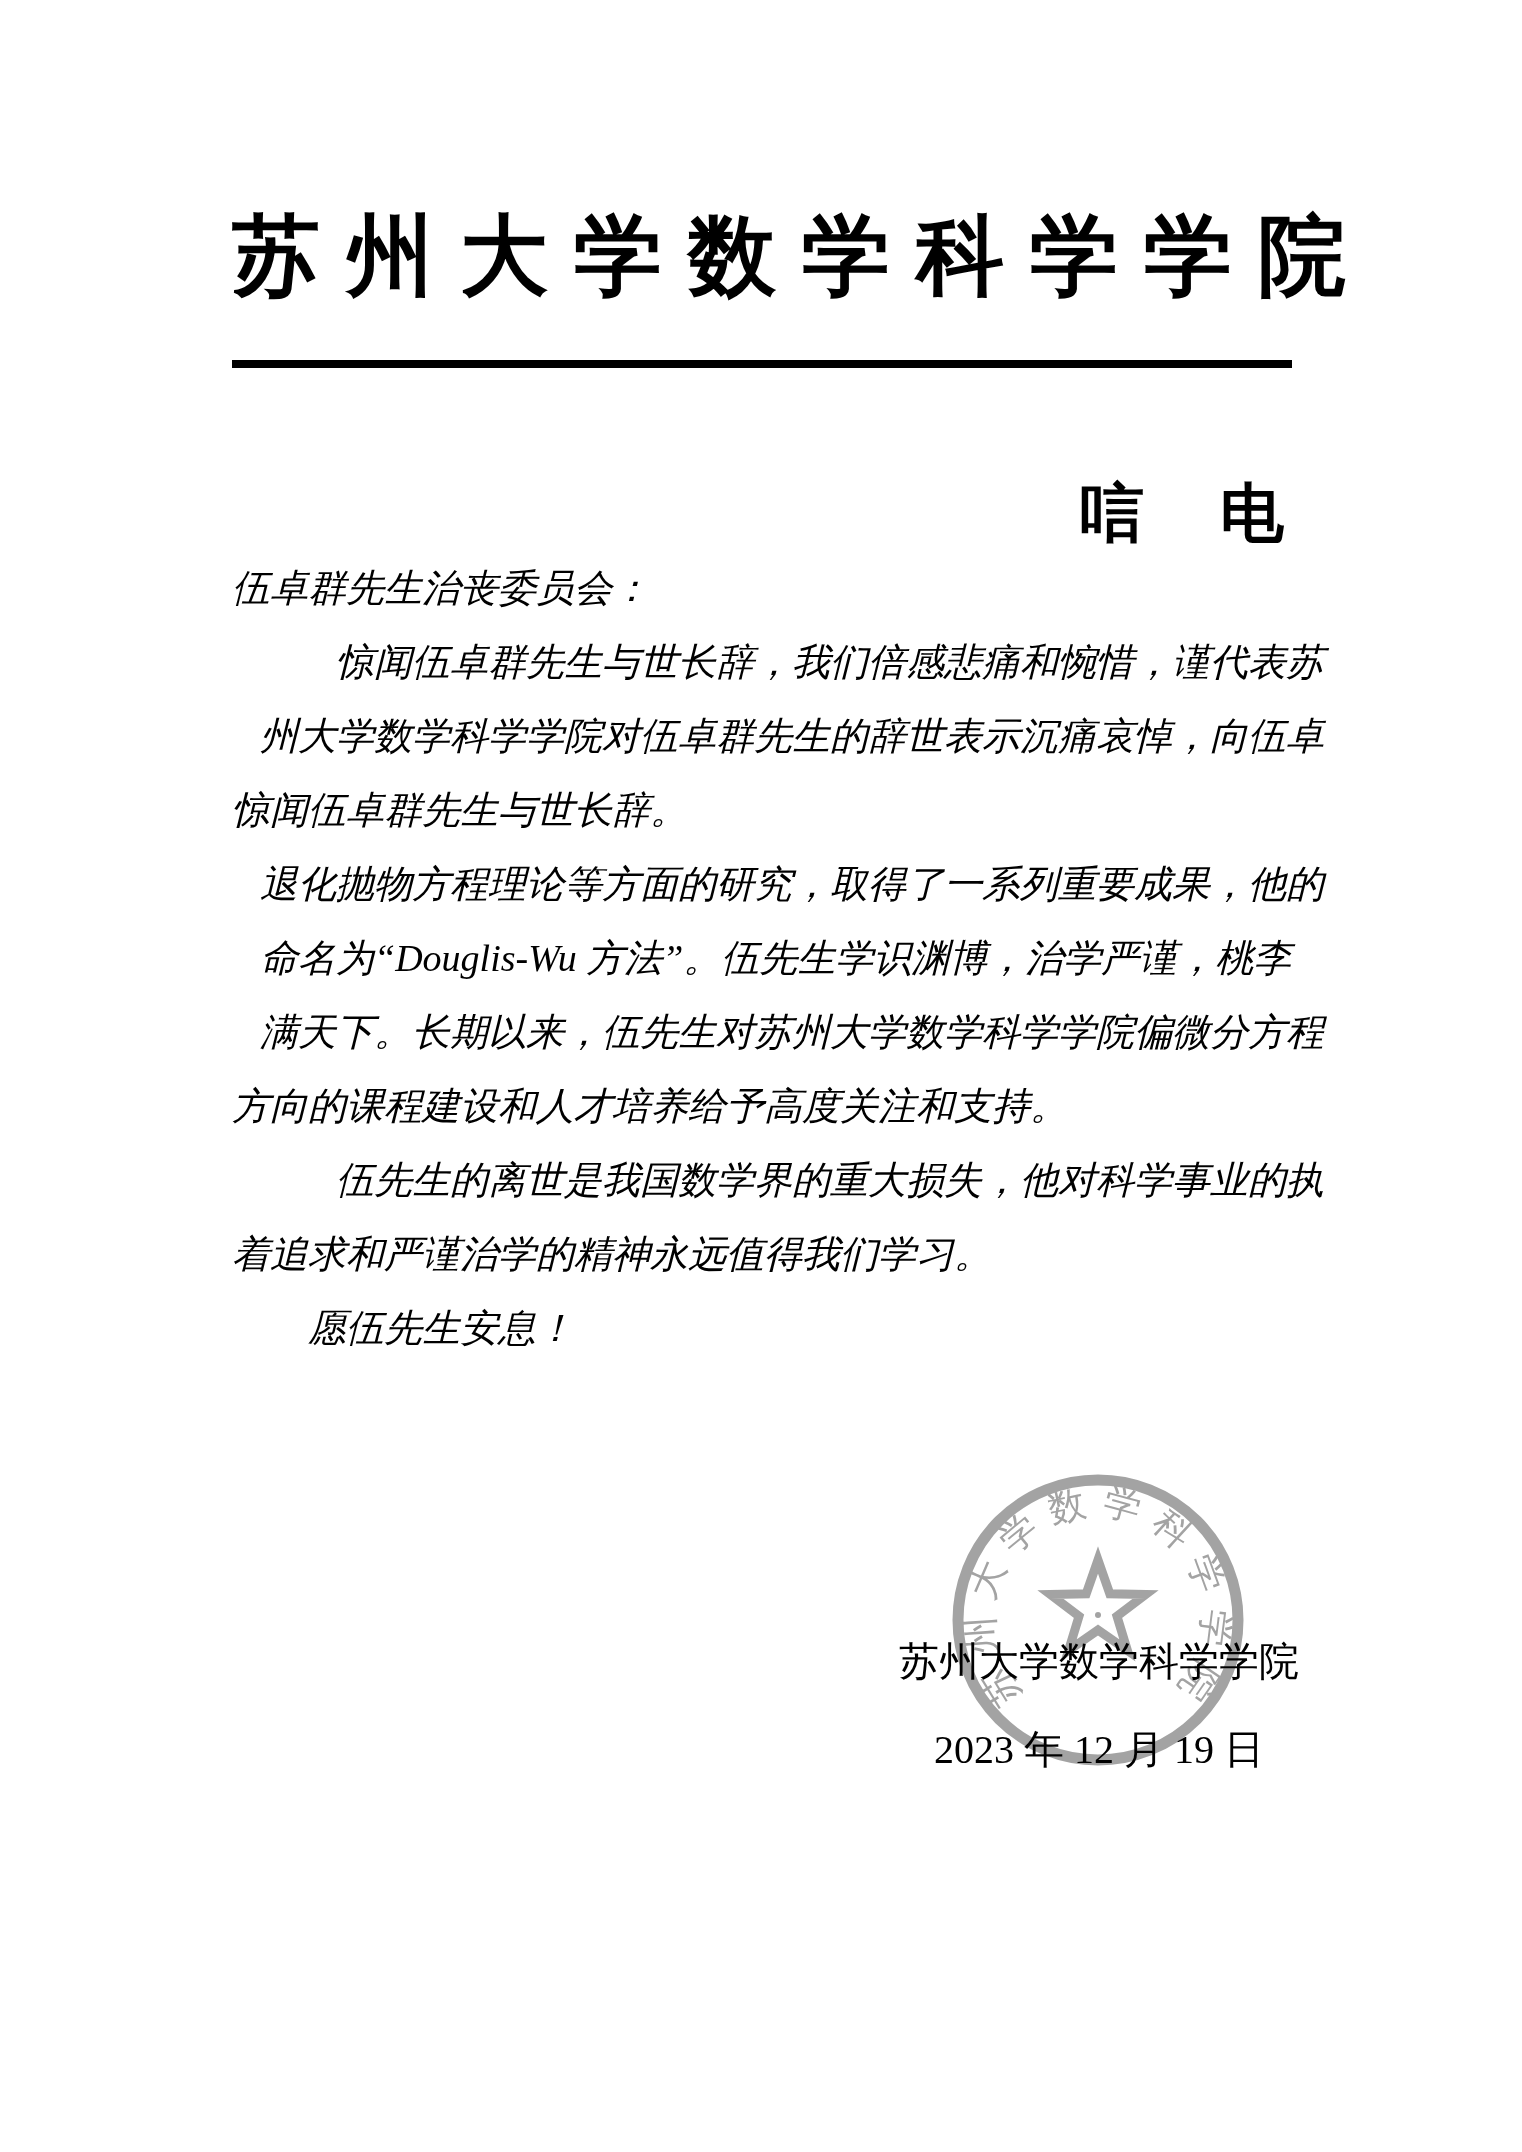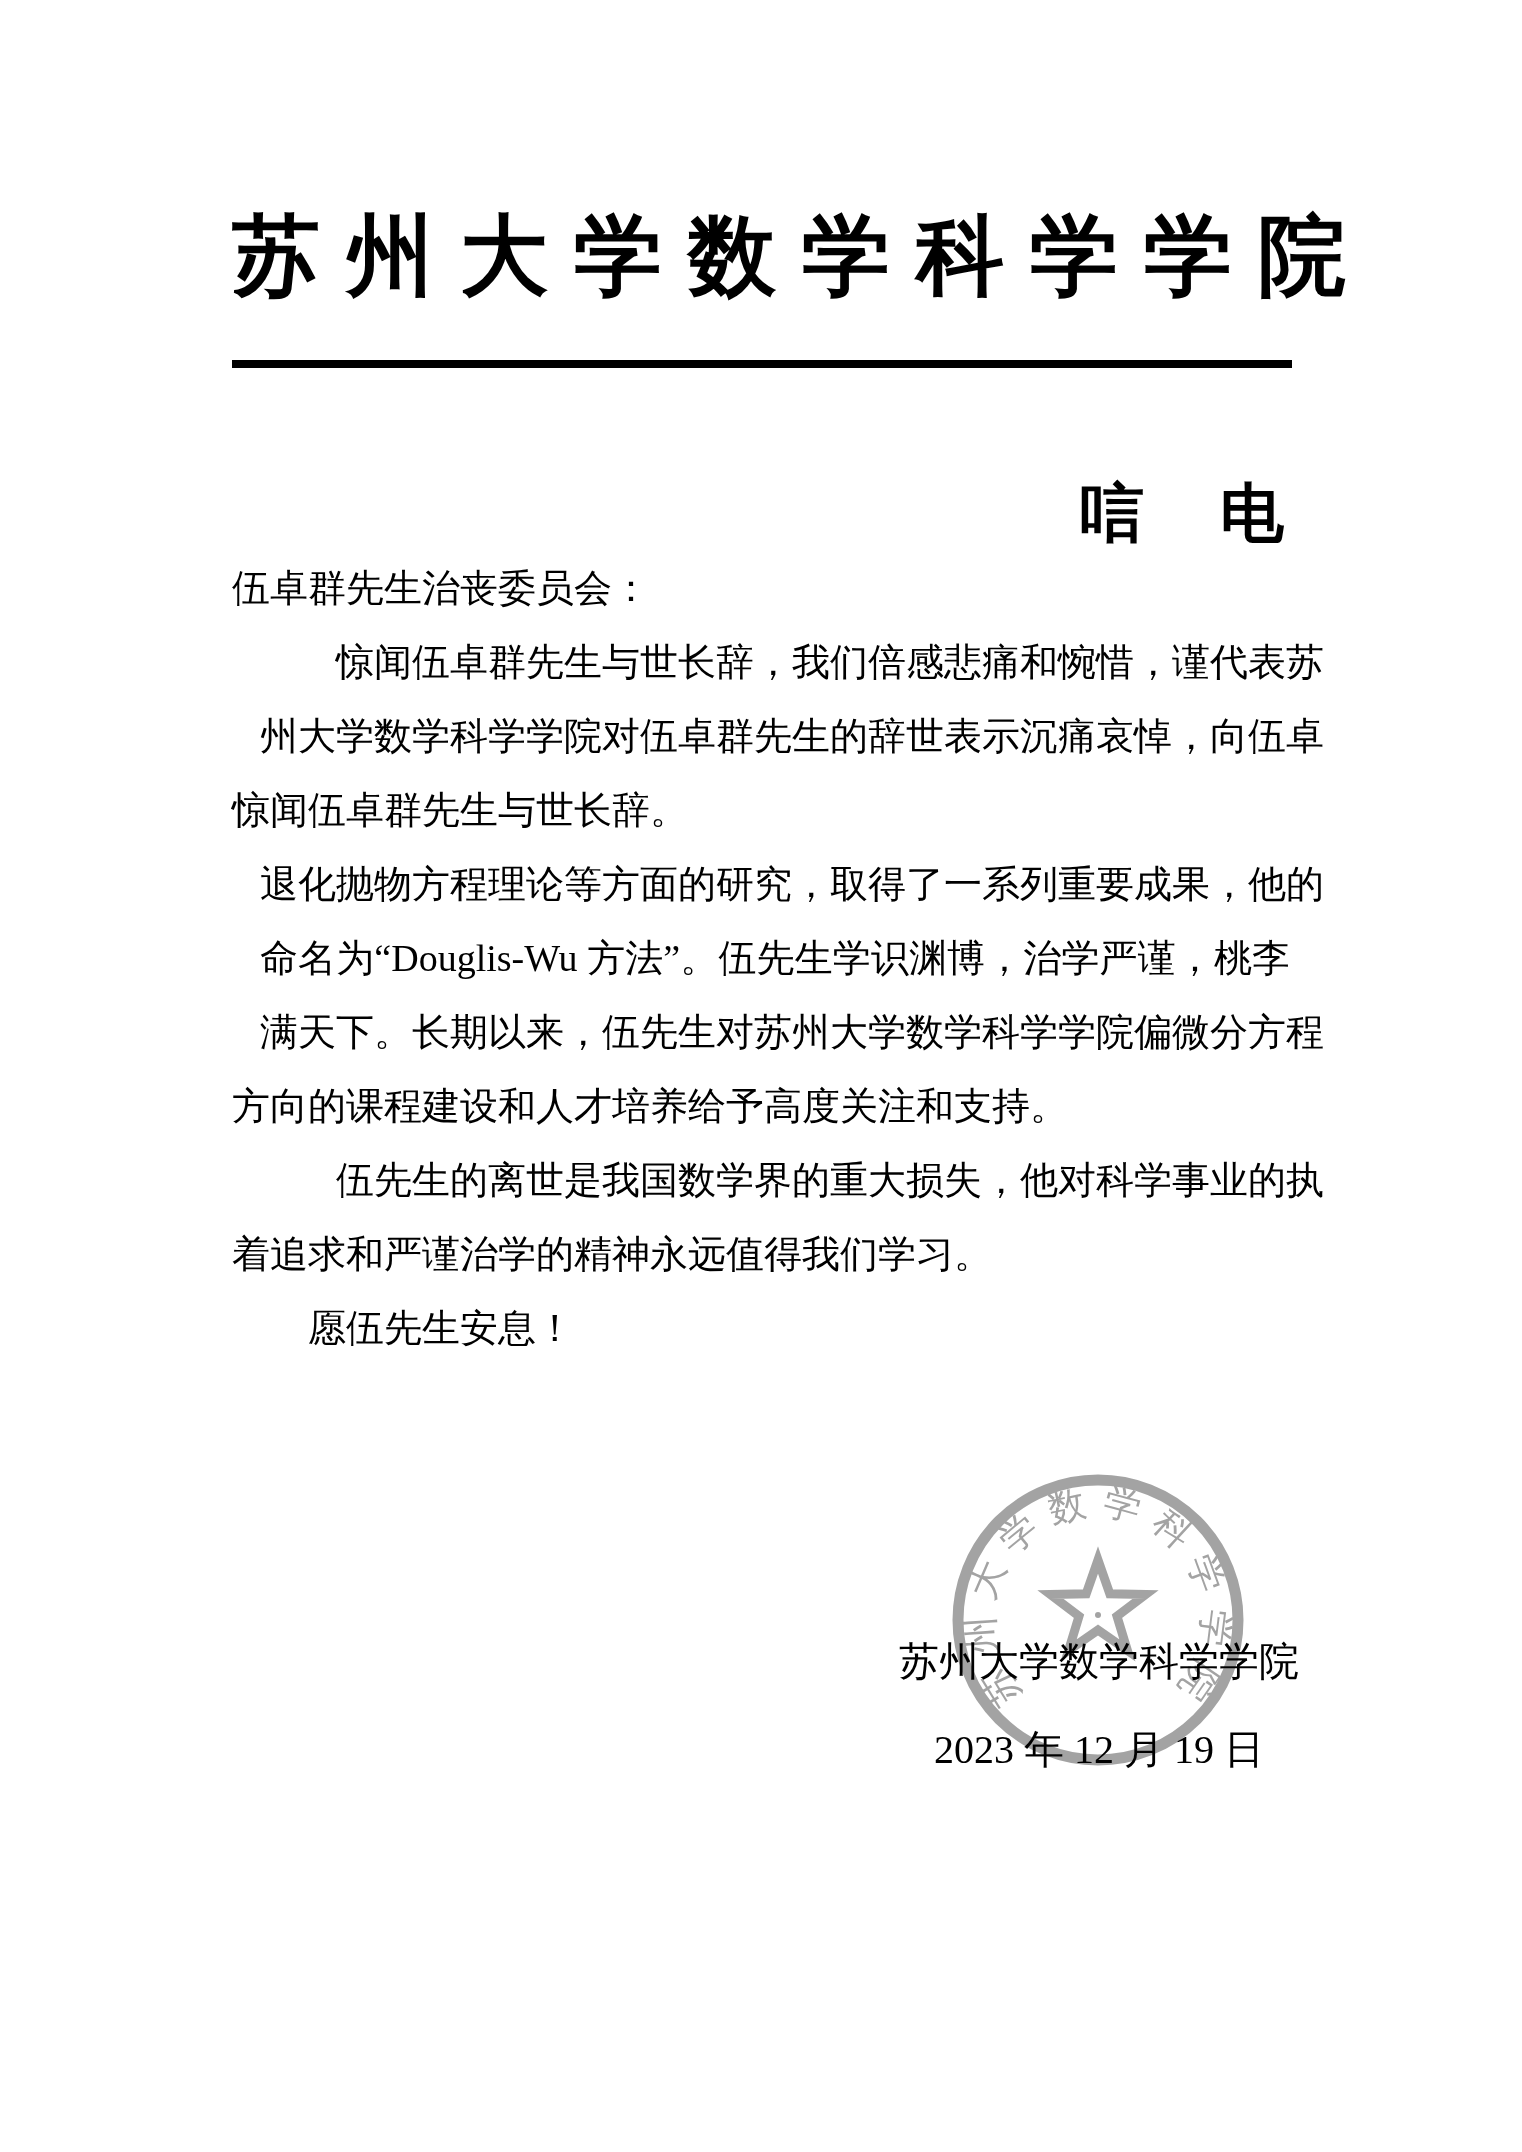--- a/index.html
+++ b/index.html
@@ -22,21 +22,21 @@
   #letter-title{
     left:232px;top:438px;width:1058px;
     font-size:64px;font-weight:bold;text-align:right;
     letter-spacing:6px;white-space:nowrap;margin-top:32px;
   }
   
   #letter-body{
     left:232px;top:551px;width:1058px;
     font-size:38px;line-height:74px;
   }
-  .bline{white-space:nowrap;}
+  .bline{white-space:nowrap;font-style:italic;}
   .j{text-align:justify;text-align-last:justify;margin-left:28px;}
   .ind{text-indent:76px;}
   
   #signature{
     top:1638px;right:223px;
     font-size:40px;line-height:1.2;white-space:nowrap;z-index:3;
   }
   #letter-date{
     top:1726px;right:258px;
     font-size:40px;line-height:1.2;white-space:nowrap;z-index:3;

